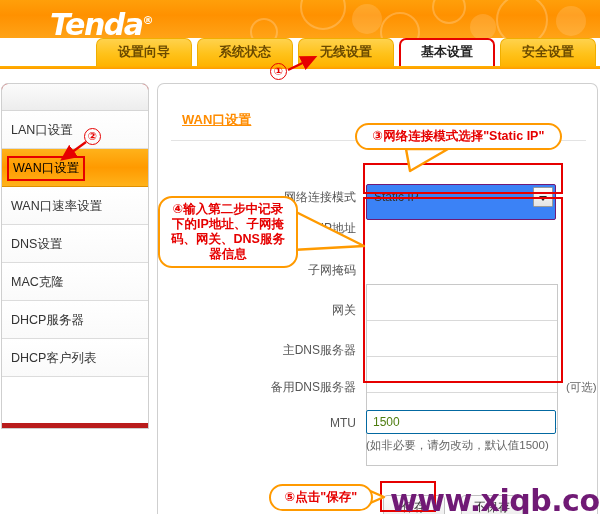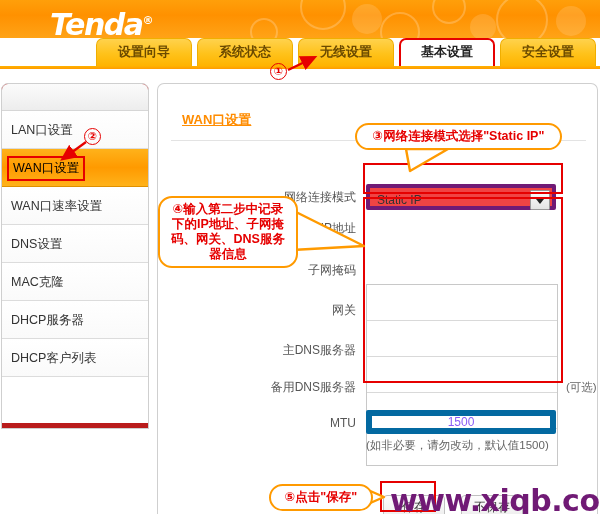--- a/index.html
+++ b/index.html
@@ -88,27 +88,26 @@
 
   
   .row { position:absolute; left:0; width:441px; height:26px; }
   .lbl {
     position:absolute; left:0px; width:198px; text-align:right;
     font-size:12px; color:#555; line-height:26px;
   }
   .fld { position:absolute; left:208px; }
   input.tf {
     width:190px; height:24px; padding:0 6px;
-    border:6px solid #0369a1; background:#fff;
-    font-family:"Liberation Sans",sans-serif; font-size:12px; color:#8b5cf6;
+    border:1px solid #0369a1; background:#fff;
+    font-family:"Liberation Sans",sans-serif; font-size:12px; color:#4d7c0f;
     border-radius:2px;
-    text-align:center;
-  }
-  .selwrap { position:relative; width:190px; height:26px;
-    border:4px solid #701a75; background:#ef4444; border-radius:2px; }
+  }
+  .selwrap { position:relative; width:190px; height:36px;
+    border:1px solid #701a75; background:#3b82f6; border-radius:2px; }
   .selwrap .selval { position:absolute; left:7px; top:0; line-height:24px; font-size:12px; color:#333; }
   .selwrap .arrowbtn {
     position:absolute; right:2px; top:2px; width:20px; height:20px;
     background:linear-gradient(180deg,#fdfdfd,#e4e4e4);
     border:1px solid #9a9a9a; border-radius:1px;
   }
   .selwrap .arrowbtn:after {
     content:""; position:absolute; left:5px; top:8px;
     border-left:4px solid transparent; border-right:4px solid transparent;
     border-top:5px solid #222;

